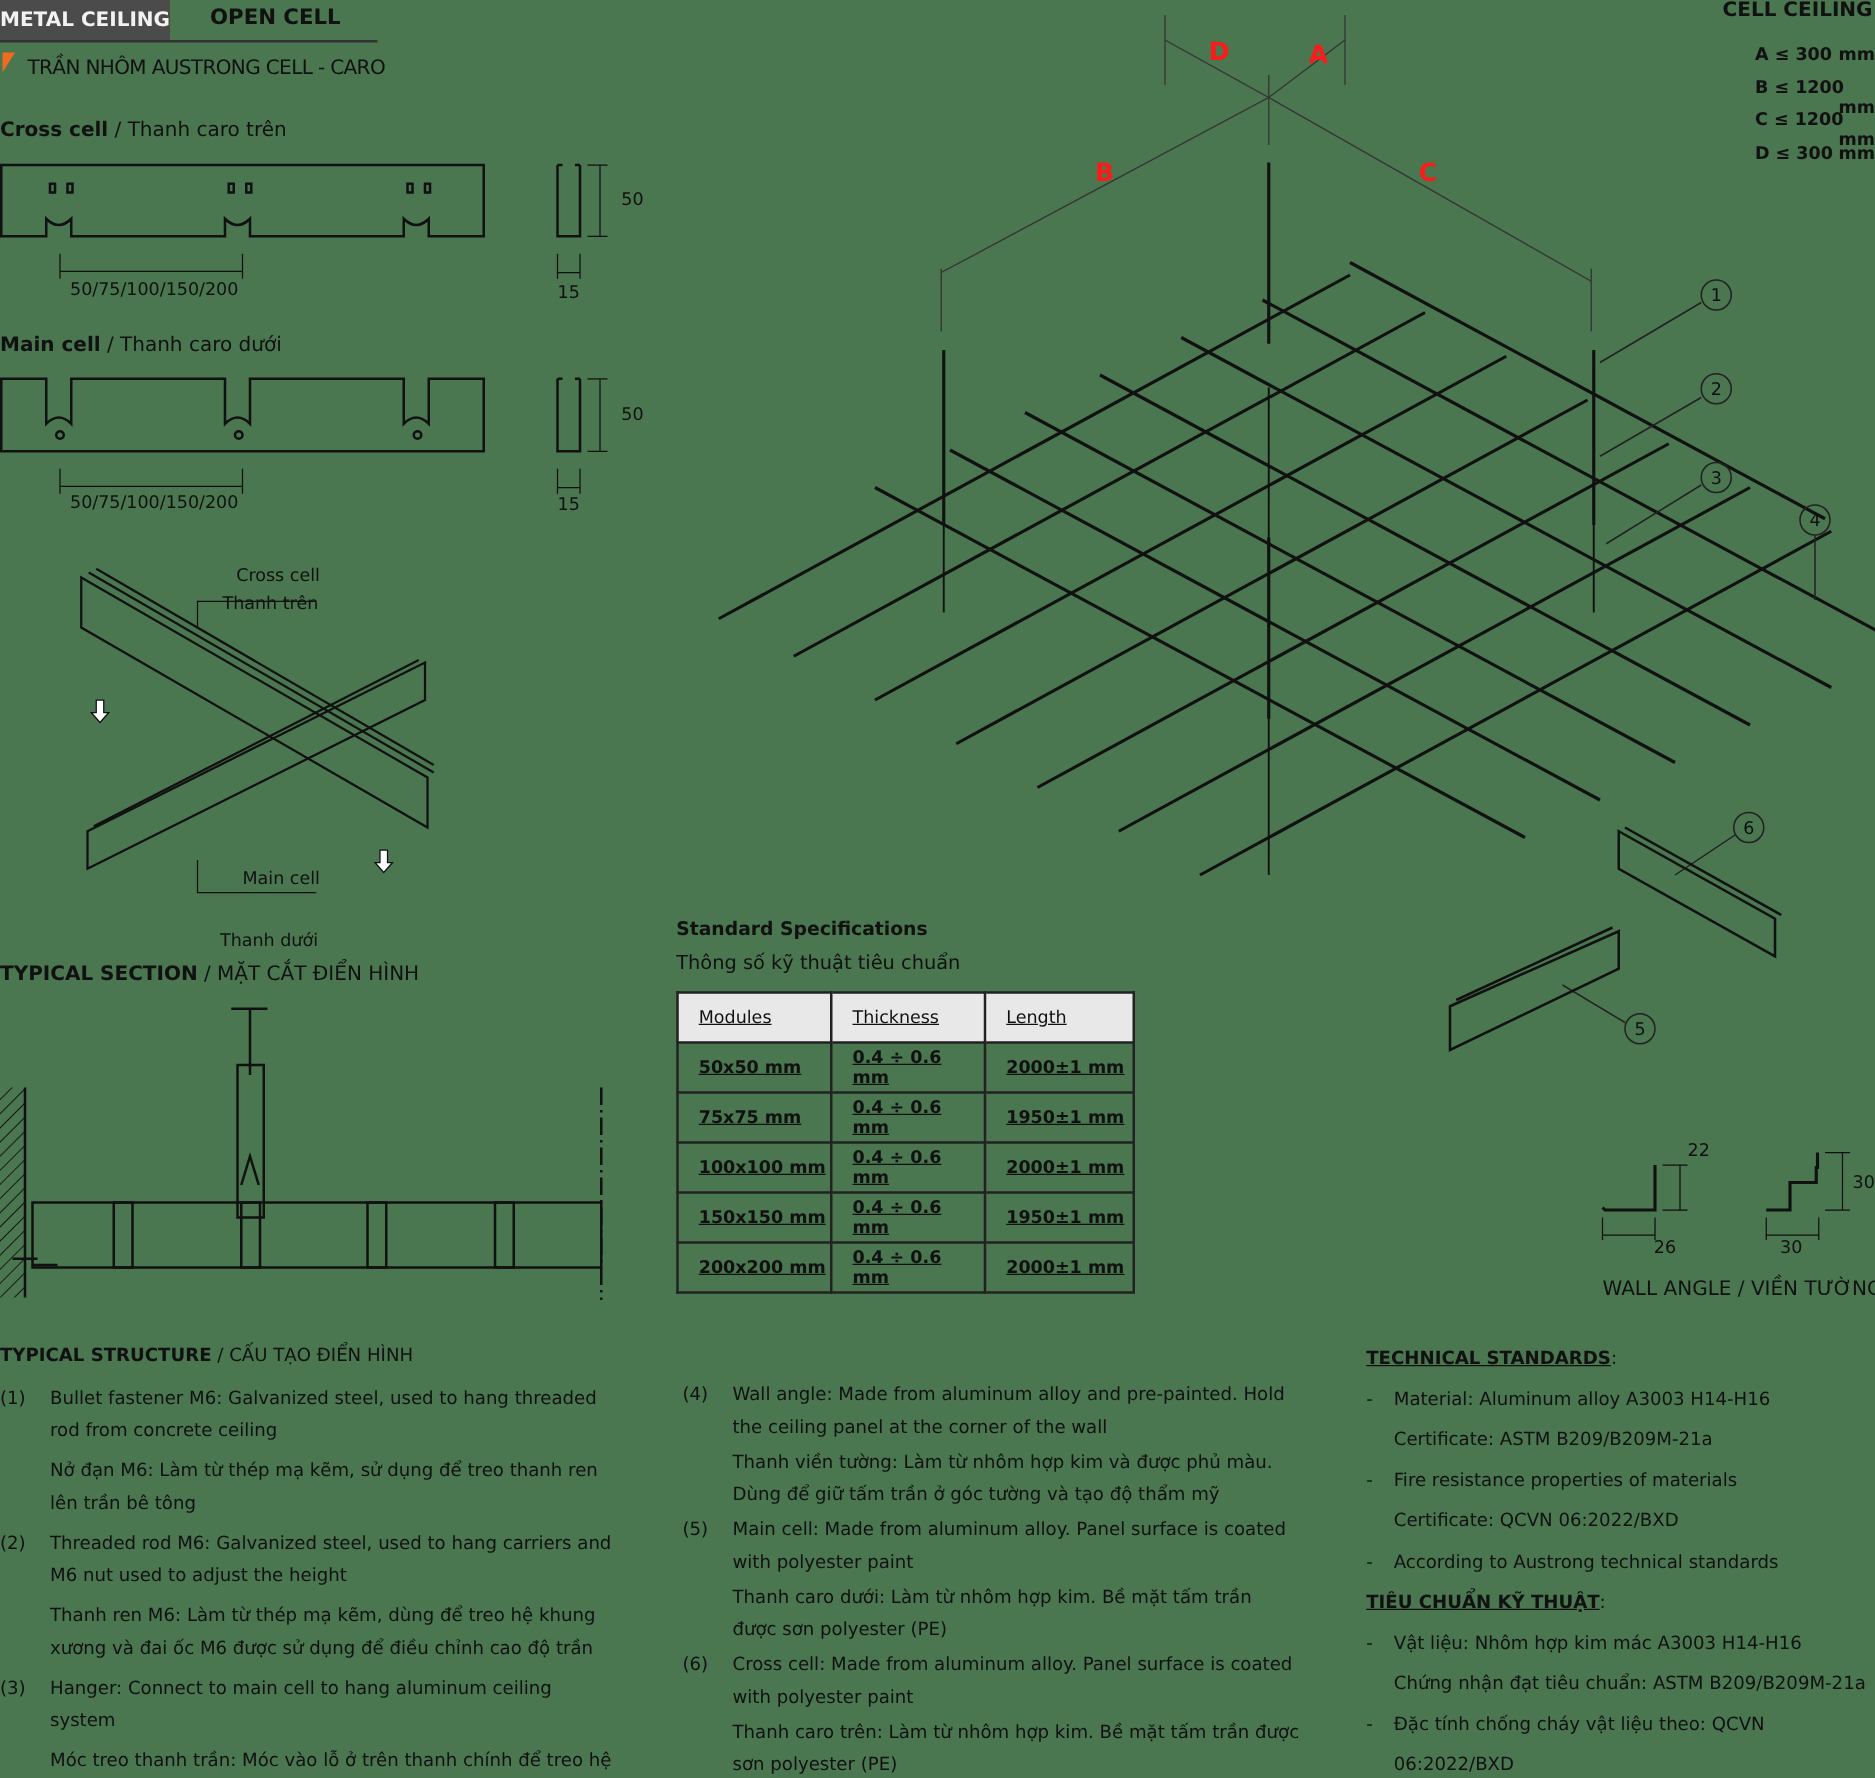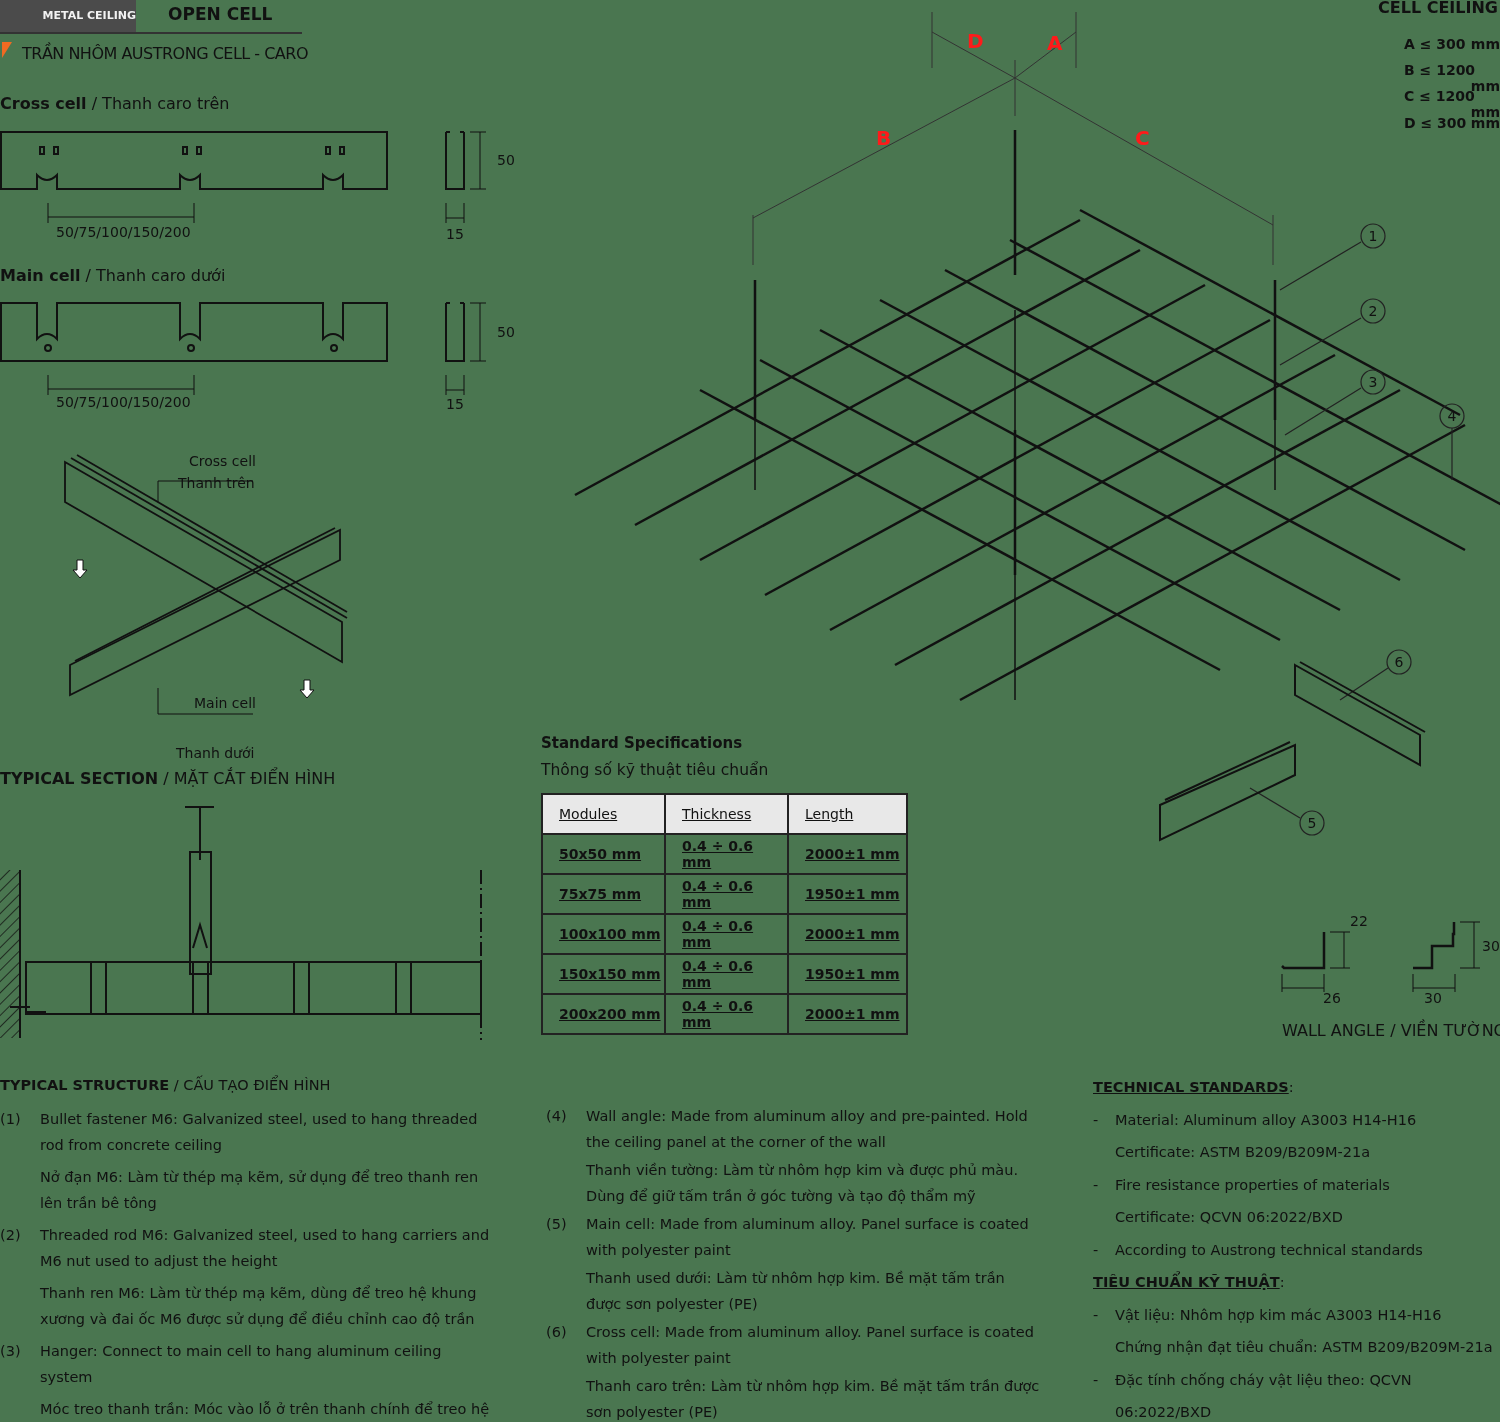--- a/index.html
+++ b/index.html
@@ -1,18 +1,18 @@
 <!DOCTYPE html>
 <html><head>
 <meta charset="utf-8">
 <style>
   html,body{margin:0;padding:0;}
   body{width:1500px;height:1422px;background:#4a7650;position:relative;overflow:hidden;font-family:"DejaVu Sans","Liberation Sans",sans-serif;color:#111;}
   .abs{position:absolute;}
-  .tab-metal{left:0;top:0;width:136px;height:32px;background:#4b4b4b;color:#f2f2f2;font-weight:bold;font-size:11px;line-height:32px;text-align:right;}
+  .tab-metal{left:0;top:0;width:136px;height:32px;background:#4b4b4b;color:#f2f2f2;font-weight:bold;font-size:16px;line-height:32px;text-align:right;}
   .tab-open{left:168px;top:4px;font-weight:bold;font-size:17px;color:#111;}
   .tab-line{left:0;top:32px;width:302px;height:2px;background:#333;}
   .flag{left:2px;top:42px;width:0;height:0;border-left:10px solid #f06a22;border-bottom:16px solid transparent;}
   .subtitle{left:22px;top:44px;font-size:16px;letter-spacing:-0.5px;}
   .sec-h{font-size:16px;}
   .sec-h b{font-weight:bold;}
   .cell-ceiling{right:2px;top:-2px;font-weight:bold;font-size:16px;}
   .spec{font-weight:bold;font-size:14px;left:1404px;width:96px;}
   .dim{font-size:14px;}
   table.spec-table{border-collapse:collapse;font-size:14px;}
@@ -281,21 +281,21 @@
 <div class="abs list" style="left:546px;top:1103px;width:495px;">
   <div class="row">
       <span class="num">(4)</span>
       <span class="txt">Wall angle: Made from aluminum alloy and pre-painted. Hold the ceiling panel at the corner of the wall</span>
     </div>
   <div class="sub" style="margin-top:2px;">Thanh viền tường: Làm từ nhôm hợp kim và được phủ màu. Dùng để giữ tấm trần ở góc tường và tạo độ thẩm mỹ</div>
   <div class="row" style="margin-top:2px;">
       <span class="num">(5)</span>
       <span class="txt">Main cell: Made from aluminum alloy. Panel surface is coated with polyester paint</span>
     </div>
-  <div class="sub" style="margin-top:2px;">Thanh used dưới: Làm từ nhôm hợp kim. Bề mặt tấm trần được sơn polyester (PE)</div>
+  <div class="sub" style="margin-top:2px;">Thanh caro dưới: Làm từ nhôm hợp kim. Bề mặt tấm trần được sơn polyester (PE)</div>
   <div class="row" style="margin-top:2px;">
       <span class="num">(6)</span>
       <span class="txt">Cross cell: Made from aluminum alloy. Panel surface is coated with polyester paint</span>
     </div>
   <div class="sub" style="margin-top:2px;">Thanh caro trên: Làm từ nhôm hợp kim. Bề mặt tấm trần được sơn polyester (PE)</div>
 </div>
 
 <div class="abs std" style="left:1093px;top:1071px;width:405px;">
   <div><span class="u">TECHNICAL STANDARDS</span>:</div>
   <div class="row">

